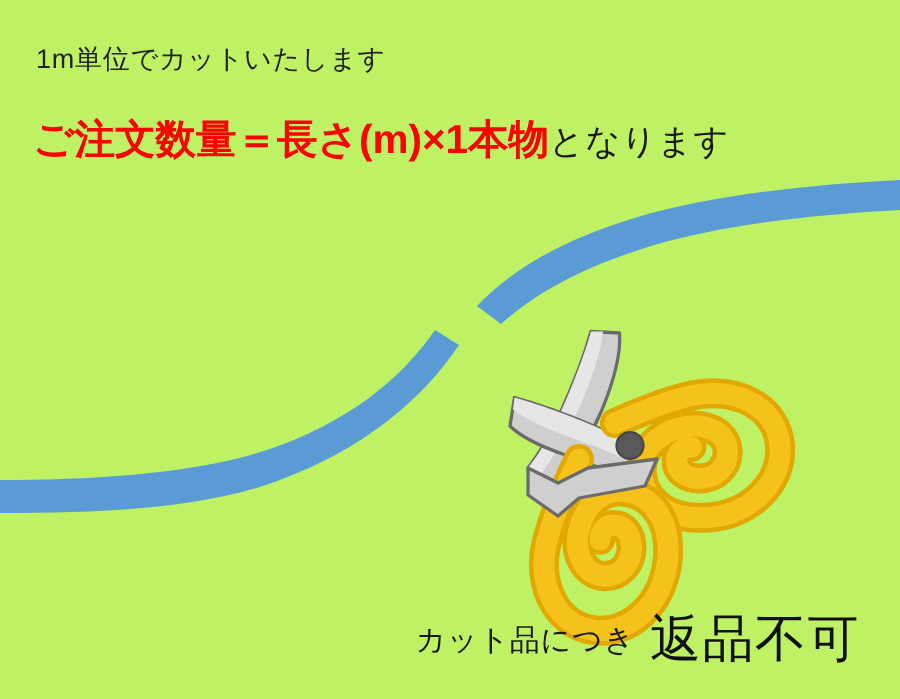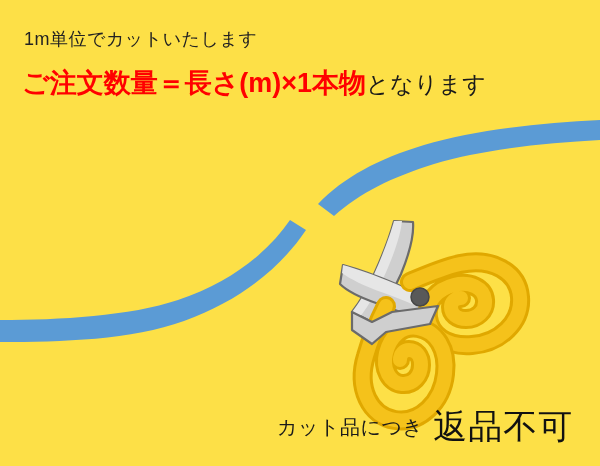--- a/index.html
+++ b/index.html
@@ -8,21 +8,21 @@
     padding: 0;
     background: #ffffff;
   }
   body {
     font-family: "Liberation Sans", "DejaVu Sans", sans-serif;
   }
   #canvas {
     position: relative;
     width: 600px;
     height: 466px;
-    background: #fde047;
+    background: #bef264;
     overflow: hidden;
   }
 
   
   #artwork {
     position: absolute;
     left: 0;
     top: 0;
     width: 600px;
     height: 466px;
@@ -40,21 +40,21 @@
   #line-cut-unit {
     left: 24px;
     top: 30px;
     font-size: 18px;
     letter-spacing: 0.5px;
     color: #222222;
   }
 
   #line-order-formula {
     left: 22px;
-    top: 70px;
+    top: 80px;
     font-size: 27px;
     font-weight: bold;
     letter-spacing: 0px;
   }
   #line-order-formula .red {
     color: #ff0000;
   }
   #line-order-formula .suffix {
     color: #1a1a1a;
     font-weight: normal;

